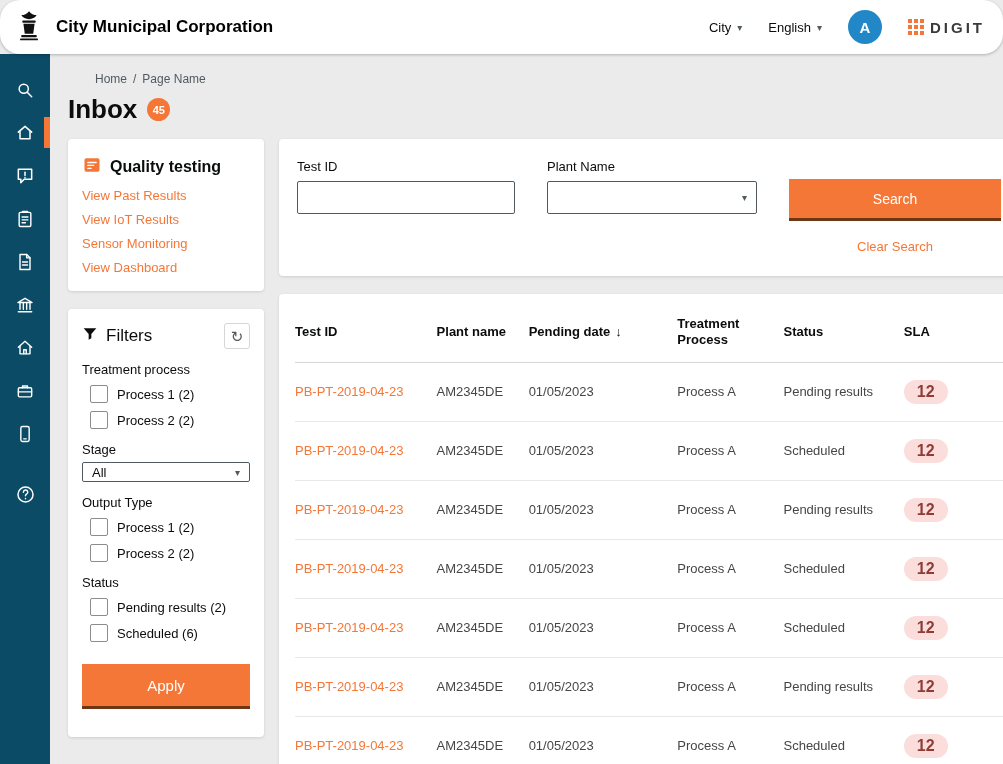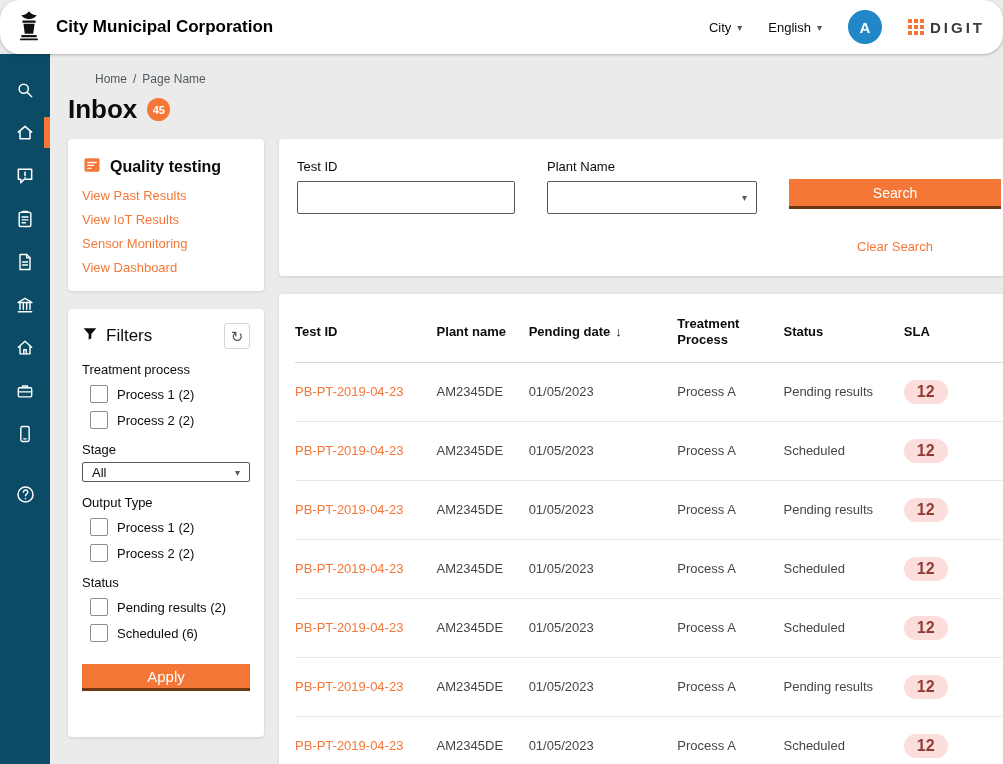--- a/index.html
+++ b/index.html
@@ -80,43 +80,43 @@
   .check-row { display:flex; align-items:center; gap:9px; margin:8px 8px; font-size:13px; cursor:pointer; }
   .check-row input[type=checkbox] {
     appearance:none; -webkit-appearance:none; width:18px; height:18px; margin:0;
     border:1px solid #8C8C8C; border-radius:2px; background:#fff; cursor:pointer;
   }
   .stage-select {
     border:1px solid #505A5F; border-radius:2px; height:20px; padding:0 9px; margin:5px 0 4px;
     display:flex; align-items:center; justify-content:space-between; font-size:13px; cursor:pointer; background:#fff;
   }
   .apply-btn {
-    width:100%; margin-top:14px; height:27px; background:#F47738; color:#fff;
+    width:100%; margin-top:14px; height:45px; background:#F47738; color:#fff;
     font-size:15px; border:none; border-bottom:3px solid #6E3613; cursor:pointer;
     font-family:"Liberation Sans", sans-serif;
   }
 
   
   .search-card { padding:20px 18px 22px; display:flex; gap:32px; flex:none; }
   .sfield { display:flex; flex-direction:column; }
   .sfield label { font-size:13px; margin-bottom:7px; }
   .sfield input {
     width:218px; height:33px; border:1px solid #505A5F; border-radius:2px; padding:0 8px;
     font-size:13px; font-family:"Liberation Sans", sans-serif; background:#fff;
   }
   .sselect {
     width:210px; height:33px; border:1px solid #505A5F; border-radius:2px; padding:0 9px;
     display:flex; align-items:center; justify-content:flex-end; font-size:13px; cursor:pointer; background:#fff;
   }
   .search-actions { margin-left:auto; display:flex; flex-direction:column; align-items:center; padding-top:20px; width:212px; }
   .search-btn {
-    width:100%; height:30px; background:#F47738; color:#fff; font-size:14px; border:none;
+    width:100%; height:42px; background:#F47738; color:#fff; font-size:14px; border:none;
     border-bottom:3px solid #6E3613; cursor:pointer; font-family:"Liberation Sans", sans-serif;
   }
-  .clear-link { margin-top:30px; color:#F47738; font-size:13px; cursor:pointer; text-decoration:none; }
+  .clear-link { margin-top:18px; color:#F47738; font-size:13px; cursor:pointer; text-decoration:none; }
 
   
   .table-card { padding:6px 16px 10px; flex:1; display:flex; flex-direction:column; }
   .tgrid { display:grid; grid-template-columns:20% 13% 21% 15% 17% 14%; align-items:center; }
   .thead { padding:16px 0 13px; font-size:13px; font-weight:bold; color:#0B0C0C; border-bottom:1px solid #D6D6D6; }
   .th { display:flex; align-items:flex-start; gap:5px; line-height:1.25; padding-right:10px; }
   .sort-arrow { font-size:13px; color:#0B0C0C; cursor:pointer; }
   .trow { padding:17px 0; font-size:13px; color:#464646; border-bottom:1px solid #E8E8E8; }
   .cell { padding-right:10px; }
   .cell.link { color:#F47738; cursor:pointer; }

